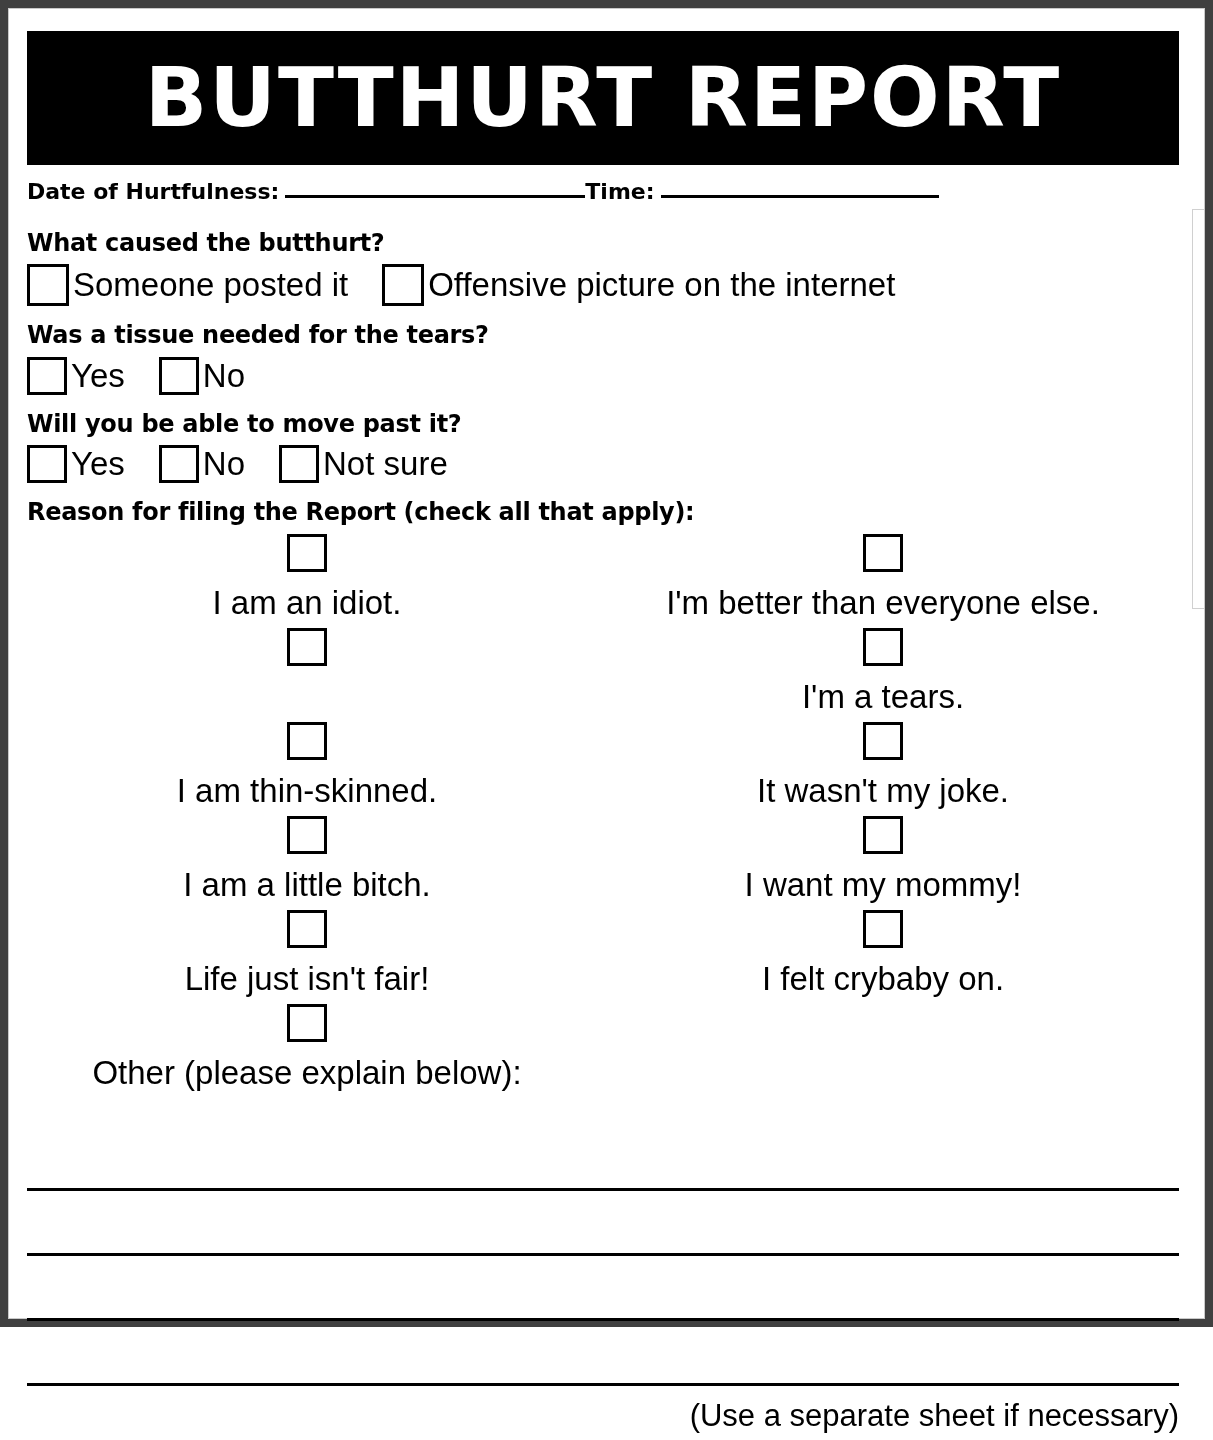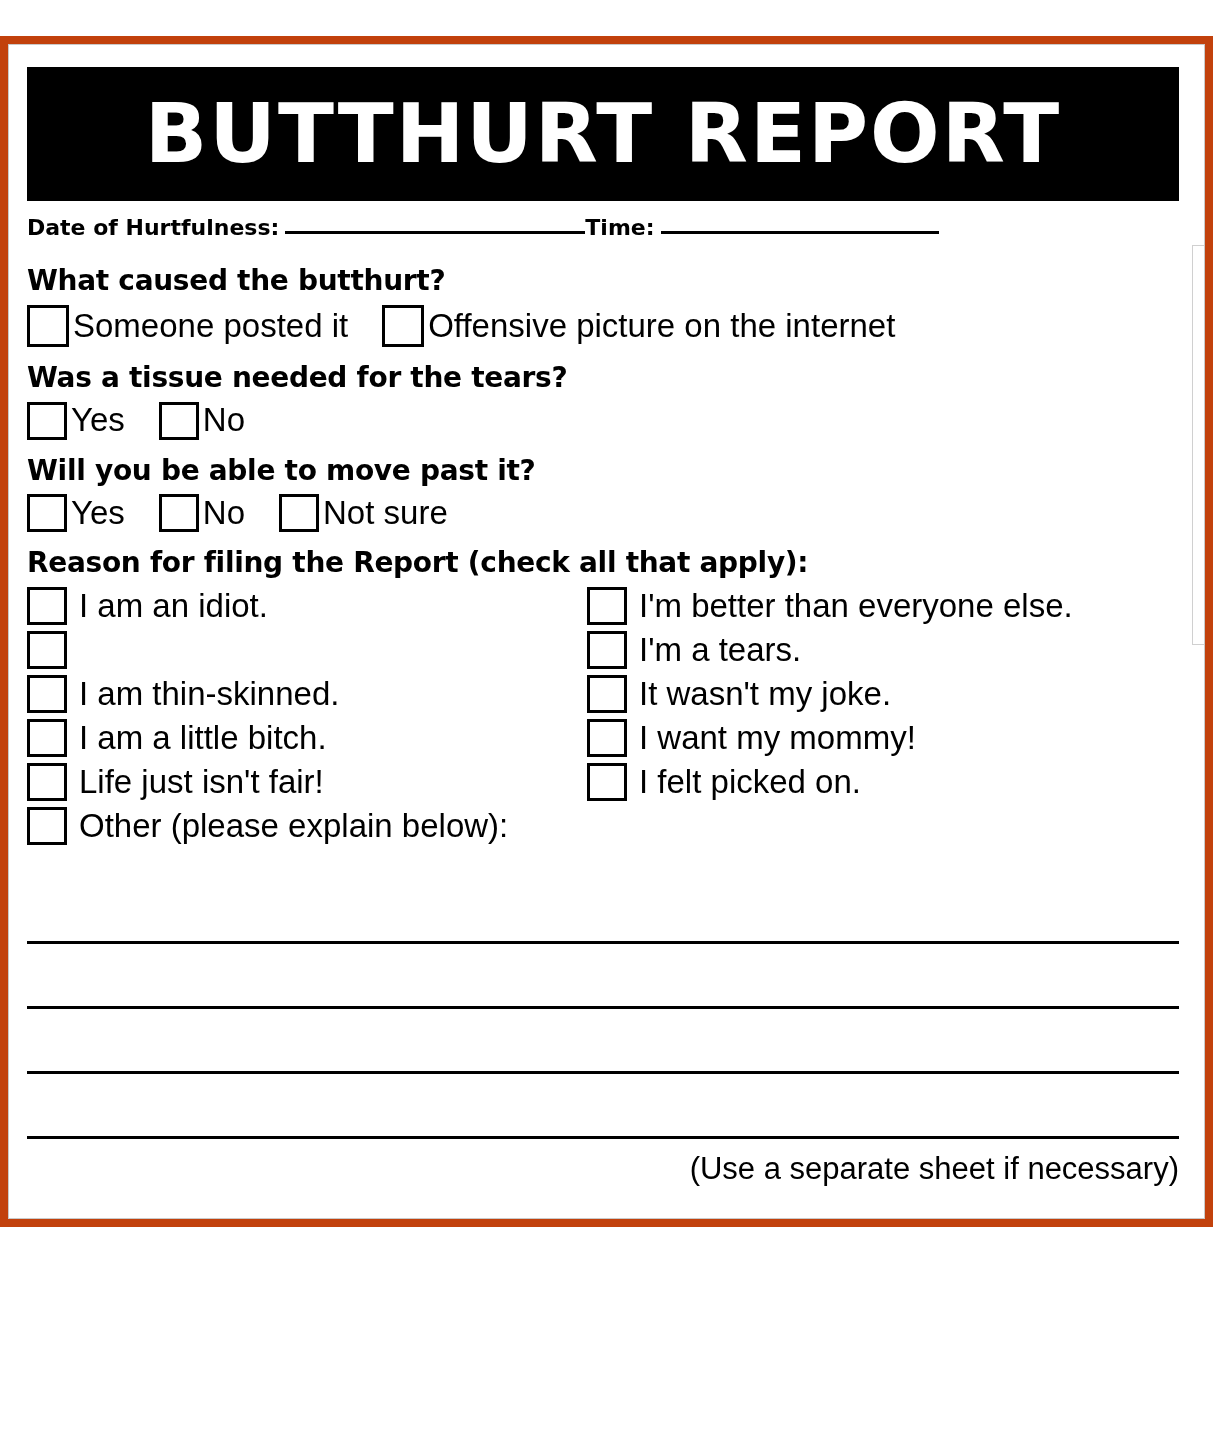--- a/index.html
+++ b/index.html
@@ -13,24 +13,23 @@
     font-family: "Liberation Sans", sans-serif;
     color: #000000;
     overflow: hidden;
     position: relative;
   }
   .page {
     position: absolute;
     left: 0;
     top: 0;
     width: 1213px;
-    height: 1191px;
-    background: #c2410c;
-    box-sizing: border-box;
-    margin-top: 36px;
+    height: 1327px;
+    background: #404040;
+    box-sizing: border-box;
   }
   
   .sheet {
     position: absolute;
     left: 8px;
     top: 8px;
     right: 8px;
     bottom: 8px;
     border: 1px solid #c9c9c9;
     background: #fff;
@@ -59,21 +58,21 @@
     font-weight: bold;
     letter-spacing: 2px;
     line-height: 1;
     font-family: "DejaVu Sans", sans-serif;
     white-space: nowrap;
   }
 
   
   .bold-q {
     font-weight: bold;
-    font-size: 28px;
+    font-size: 24px;
     font-family: "DejaVu Sans", sans-serif;
     letter-spacing: -0.3px;
     line-height: 1.1;
   }
   .plain {
     font-size: 33px;
     font-family: "Liberation Sans", sans-serif;
     line-height: 1.1;
   }
 
@@ -128,20 +127,21 @@
     grid-template-columns: 560px 1fr;
     column-gap: 0px;
     row-gap: 6px;
     margin-top: 8px;
   }
   .reason-item {
     display: flex;
     align-items: center;
     gap: 12px;
     white-space: nowrap;
+    flex-direction: column;
   }
   .reason-item .txt { font-size: 33px; }
 
   
   .lines { margin-top: 34px; }
   .wline {
     border-bottom: 3px solid #000;
     height: 62px;
   }
   .footnote {
@@ -269,21 +269,21 @@
             <span class="cb cb-sm"></span>
             <span class="txt">I want my mommy!</span>
           </label>
           <label class="reason-item">
             <span class="cb cb-sm"></span>
             <span class="txt">Life just isn't fair!</span>
           </label>
 
           <label class="reason-item">
             <span class="cb cb-sm"></span>
-            <span class="txt">I felt picked on.</span>
+            <span class="txt">I felt crybaby on.</span>
           </label>
           <label class="reason-item">
             <span class="cb cb-sm"></span>
             <span class="txt">Other (please explain below):</span>
           </label>
 
         </div>
       </div>
 
       <div class="lines">

